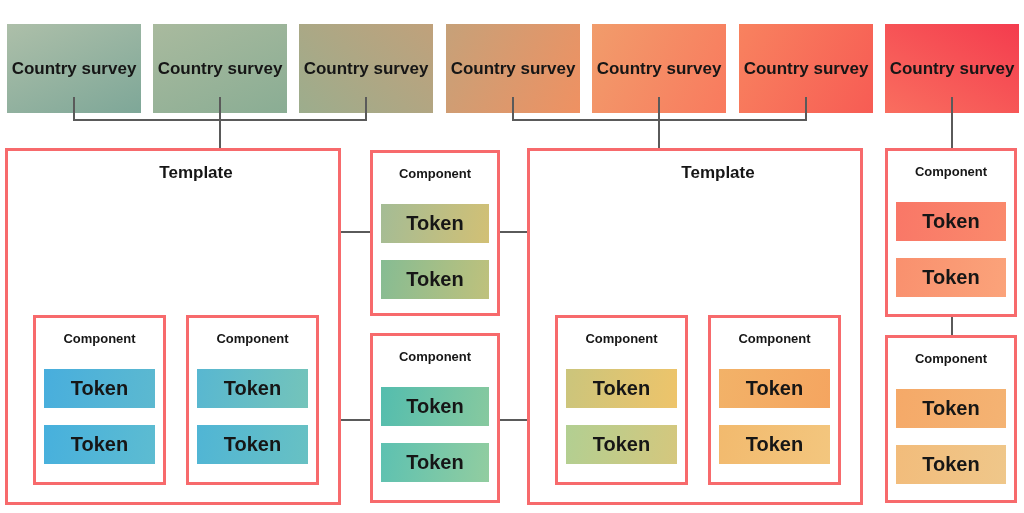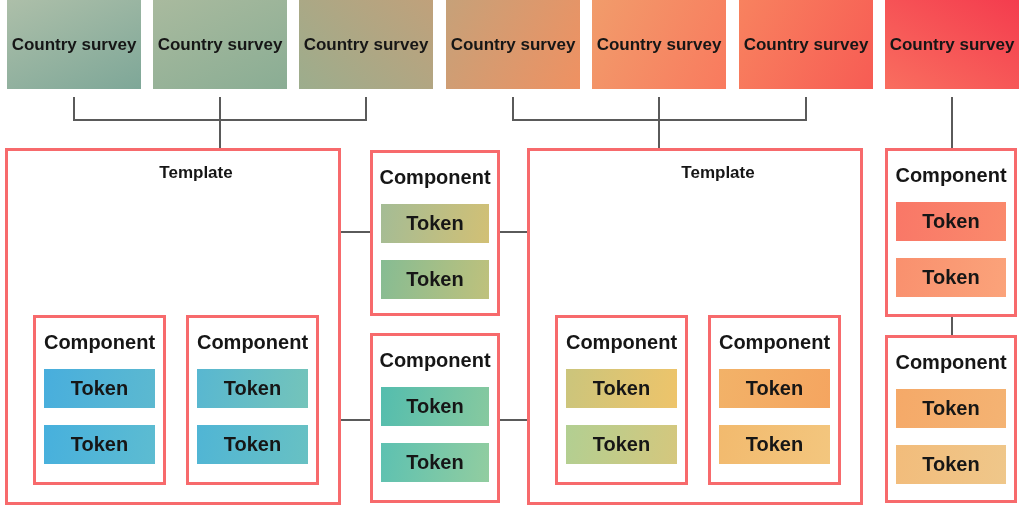--- a/index.html
+++ b/index.html
@@ -2,30 +2,30 @@
 <html style="--bg: #ffffff; --border: #f76a6c; --connector: #5a5a5a; --text: #161616;"><head>
 <meta charset="utf-8">
 <style>
   html,body{margin:0;padding:0;background:#ffffff;}
   .canvas{
     position:relative;width:1024px;height:513px;background:var(--bg,#fff);
     font-family:"Liberation Sans","DejaVu Sans",sans-serif;color:var(--text,#161616);
     overflow:hidden;
   }
   .survey{
-    position:absolute;top:0;width:134px;height:89px;
+    position:absolute;top:24px;width:134px;height:89px;
     display:flex;align-items:center;justify-content:center;text-align:center;
     font-size:17px;font-weight:700;line-height:1.5;white-space:pre-line;
   }
   .box{
     position:absolute;box-sizing:border-box;background:#fff;
     border:3px solid var(--border,#f76a6c);
   }
   .tpl-title{margin-top:12px;text-align:center;font-size:17px;font-weight:700;margin-left:46px;}
-  .comp-title{margin-top:13px;text-align:center;font-size:20px;font-weight:700;}
+  .comp-title{margin-top:13px;text-align:center;font-size:13px;font-weight:700;}
   .token{
     position:absolute;left:8px;right:8px;height:39px;top:51px;
     display:flex;align-items:center;justify-content:center;
     font-size:20px;font-weight:700;
   }
   .token.t2{top:107px;}
   .line{position:absolute;background:var(--connector,#5a5a5a);}
 </style>
 </head>
 <body>

